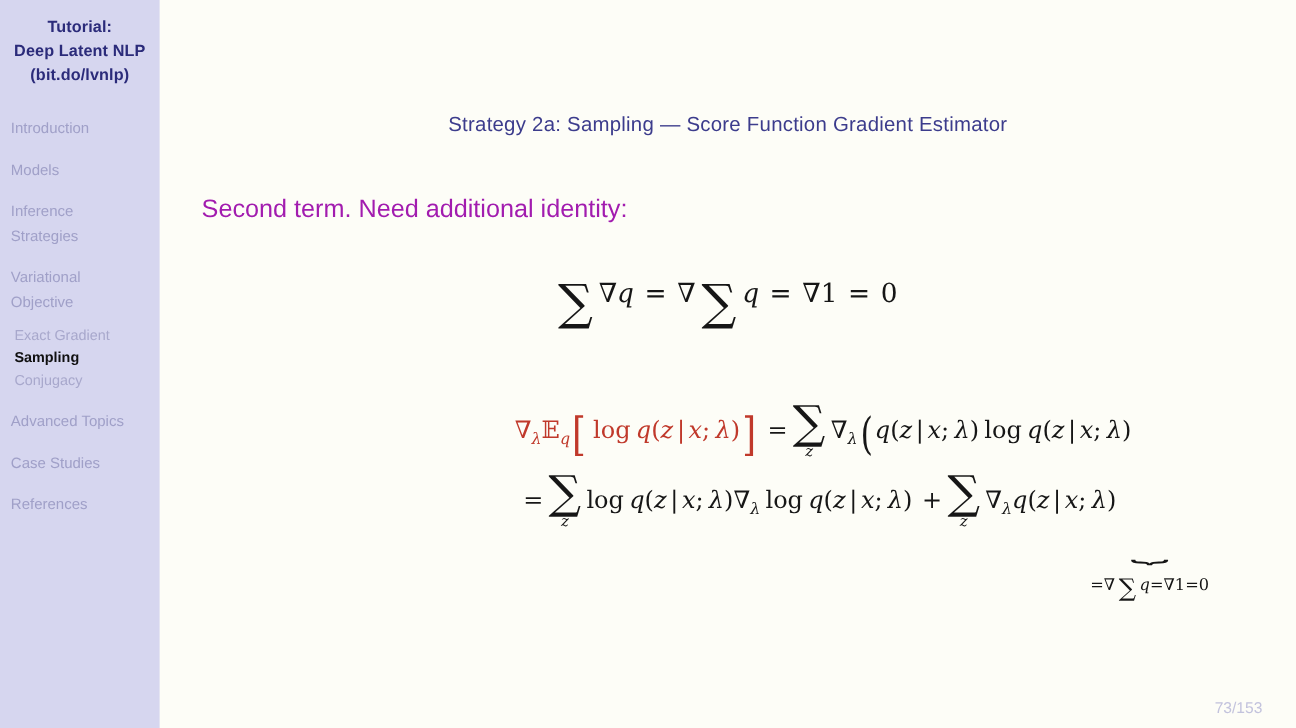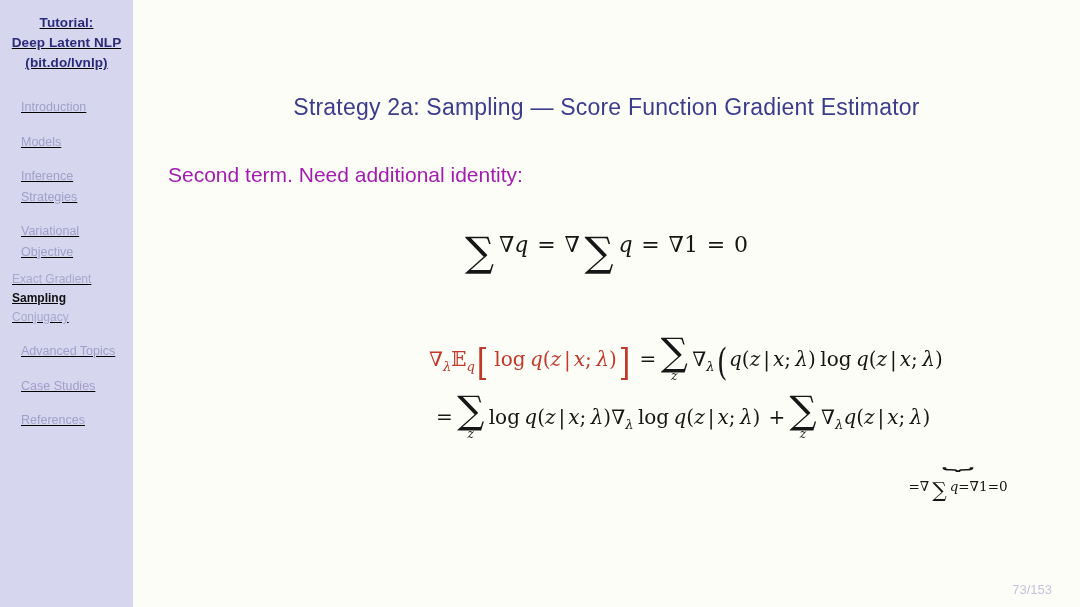--- a/index.html
+++ b/index.html
@@ -12,21 +12,20 @@
     overflow: hidden;
     background: #fdfdf7;
     font-family: "Liberation Sans", sans-serif;
   }
   .slide {
     position: relative;
     width: 1080px;
     height: 445px;
     background: #fdfdf7;
     display: flex;
-    text-decoration: underline;
   }
 
   
   .sidebar {
     width: 133px;
     height: 607px;
     background: #d6d6ef;
     flex: 0 0 133px;
     position: relative;
     box-sizing: border-box;
@@ -42,21 +41,21 @@
     letter-spacing: 0.1px;
   }
   .sidebar-title div { white-space: nowrap; }
   .nav {
     margin-top: 24px;
   }
   .nav-item {
     color: #a0a0c8;
     font-size: 12.5px;
     line-height: 20.5px;
-    padding-left: 21px;
+    padding-left: 9px;
     padding-right: 4px;
     margin-bottom: 14px;
   }
   .nav-item .ln { display: block; }
   .nav-sub {
     color: #a8a8cc;
     font-size: 12px;
     line-height: 19px;
     padding-left: 12px;
     margin-bottom: 0;
@@ -73,21 +72,21 @@
     flex: 1 1 auto;
     height: 607px;
   }
   .slide-title {
     position: absolute;
     top: 94px;
     left: 0;
     width: 100%;
     text-align: center;
     color: #3c3c8c;
-    font-size: 23px;
+    font-size: 17px;
     letter-spacing: 0.2px;
     white-space: nowrap;
   }
   .body-line {
     position: absolute;
     top: 163px;
     left: 35px;
     color: #a21caf;
     font-size: 21px;
   }

